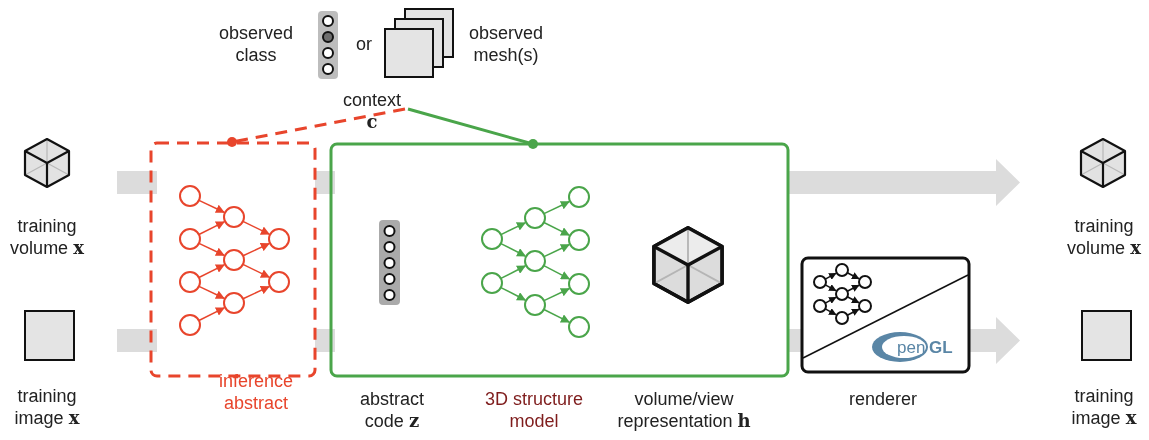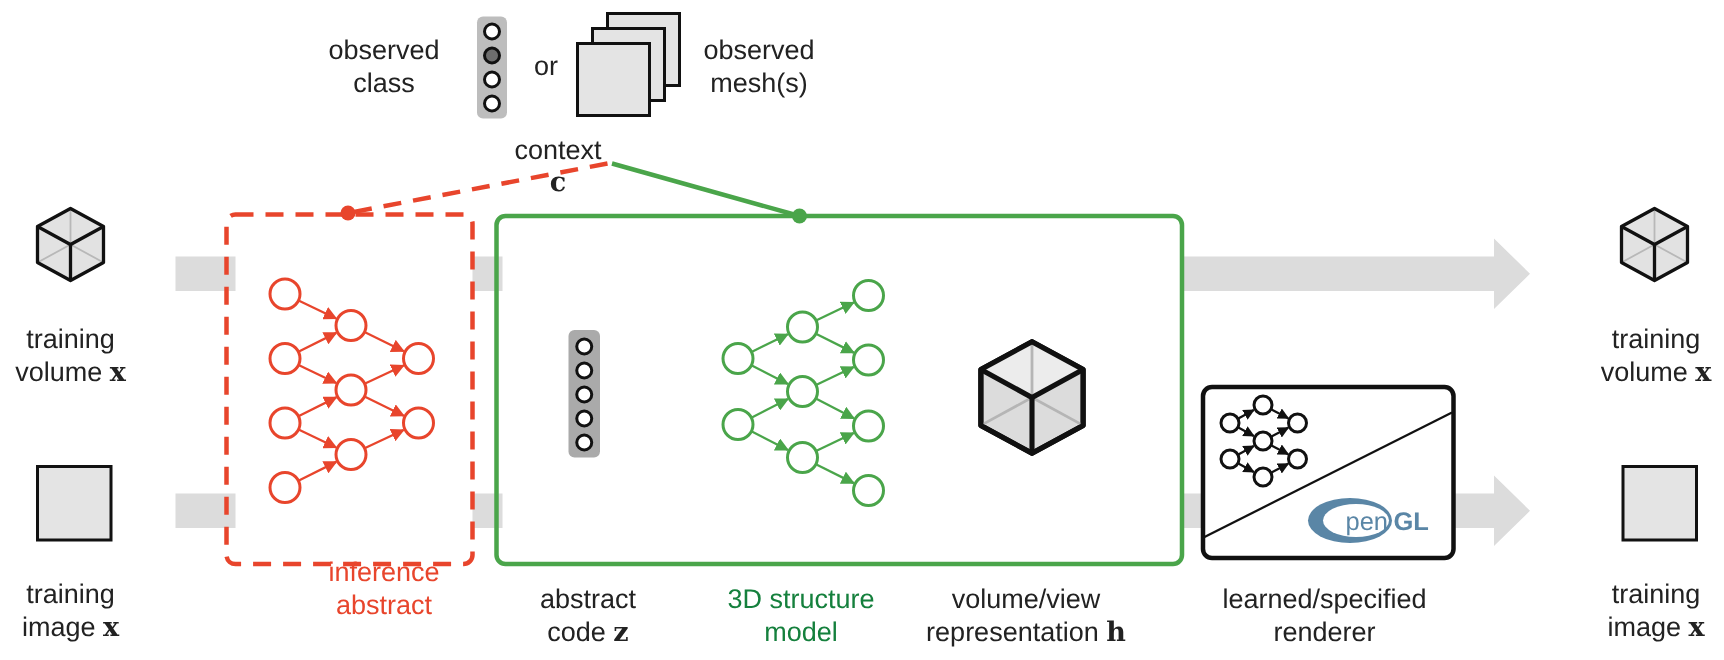--- a/index.html
+++ b/index.html
@@ -2,21 +2,21 @@
 <html><head>
 <meta charset="utf-8">
 <style>
   html, body { margin: 0; padding: 0; background: #ffffff; }
   body { width: 1149px; height: 440px; position: relative; overflow: hidden; font-family: "Liberation Sans", sans-serif; }
   #diagram { position: absolute; left: 0; top: 0; }
   .lbl { position: absolute; text-align: center; font-size: 18px; line-height: 22px; color: #222; white-space: nowrap; transform: translateX(-50%); }
   .lbl .line { display: block; }
   .math { font-family: "DejaVu Serif", serif; font-weight: bold; }
   .red { color: #e8452c; }
-  .green { color: #15803d; text-align: center; }
+  .green { color: #7f1d1d; text-align: center; }
 </style>
 </head>
 <body>
 
 <svg id="diagram" width="1149" height="440" viewBox="0 0 1149 440">
   <defs>
     <marker id="arrR" viewBox="0 0 10 10" refX="9" refY="5" markerWidth="6" markerHeight="6" orient="auto">
       <path d="M0,0 L10,5 L0,10 z" fill="#e8452c"></path>
     </marker>
     <marker id="arrG" viewBox="0 0 10 10" refX="9" refY="5" markerWidth="6" markerHeight="6" orient="auto">
@@ -209,21 +209,20 @@
 </div>
 <div class="lbl green" style="left:534px;top:388px;">
   <span class="line">3D structure</span>
   <span class="line">model</span>
 </div>
 <div class="lbl" style="left:684px;top:388px;">
   <span class="line">volume/view</span>
   <span class="line"><span>representation</span> <span class="math">h</span></span>
 </div>
 <div class="lbl" style="left:883px;top:388px;">
-  <span class="line">learned/specified</span>
   <span class="line">renderer</span>
 </div>
 
 <div class="lbl" style="left:1104px;top:215px;">
   <span class="line">training</span>
   <span class="line"><span>volume</span> <span class="math">x</span></span>
 </div>
 <div class="lbl" style="left:1104px;top:385px;">
   <span class="line">training</span>
   <span class="line"><span>image</span> <span class="math">x</span></span>

